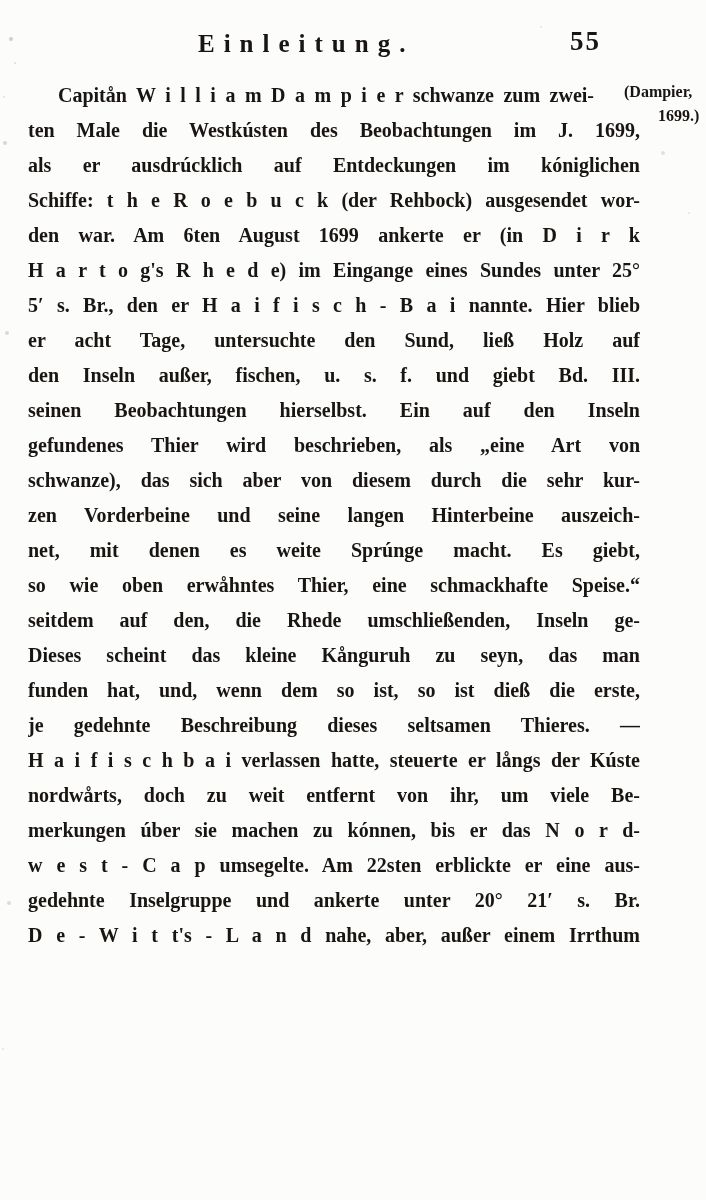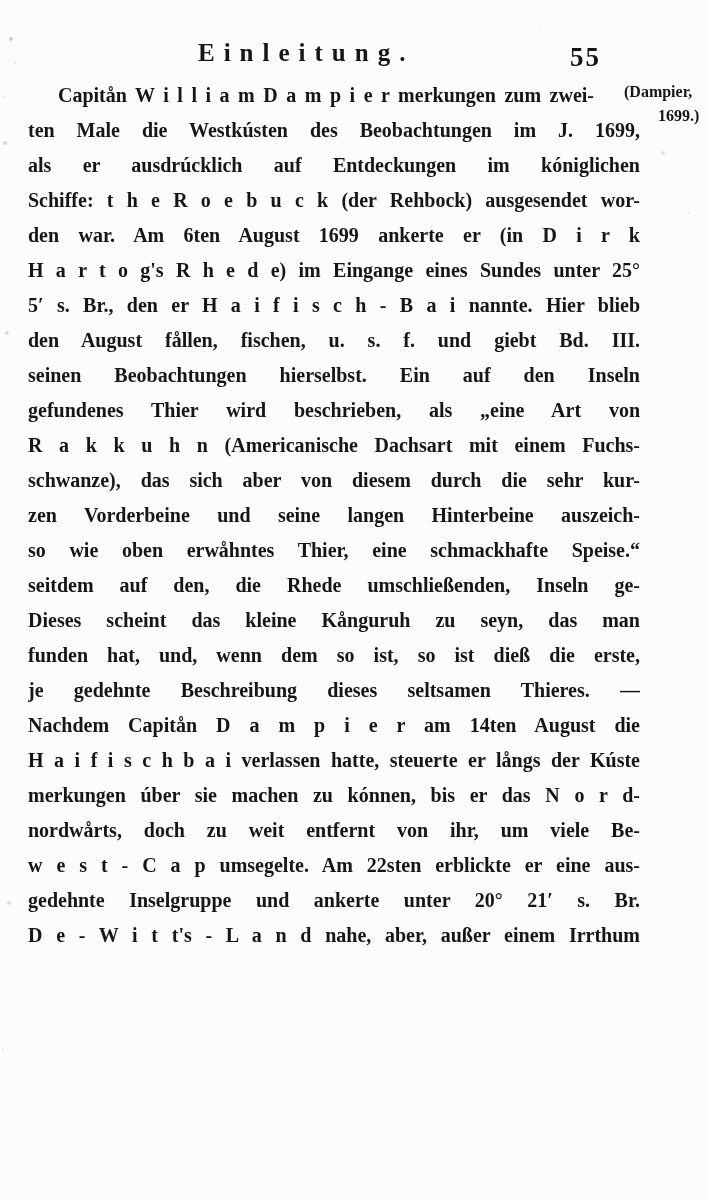--- a/index.html
+++ b/index.html
@@ -30,32 +30,31 @@
       8px 902px 0 1px #dcdcd8,
       2px 1048px 0 #e2e2de,
       688px 212px 0 #e4e4e0,
       662px 152px 0 1px #dfdfdb,
       540px 26px 0 #e6e6e2;
   }
   .header-row { position: absolute; top: 26px; left: 0; width: 100%; height: 42px; }
   .running-title {
     position: absolute;
     left: 198px;
-    top: 13px;
+    top: 4px;
     font-size: 25px;
     letter-spacing: 9px;
     white-space: nowrap;
   }
   .page-number {
     position: absolute;
     left: 570px;
     top: 0;
     font-size: 27px;
     letter-spacing: 2px;
-    margin-top: 16px;
   }
   .body-block {
     position: absolute;
     top: 78px;
     left: 28px;
     width: 612px;
   }
   .line {
     font-size: 20px;
     line-height: 35px;
@@ -85,42 +84,42 @@
 <body>
 
 <div class="page">
 
   <div class="header-row">
     <div class="running-title">Einleitung.</div>
     <div class="page-number">55</div>
   </div>
 
   <div class="body-block" id="body">
-      <div class="line first">Capitån W i l l i a m D a m p i e r merkungen zum zwei-</div>
+      <div class="line first">Capitån W i l l i a m D a m p i e r schwanze zum zwei-</div>
       <div class="line">ten Male die Westkústen des Beobachtungen im J. 1699,</div>
       <div class="line">als er ausdrúcklich auf Entdeckungen im kóniglichen</div>
       <div class="line">Schiffe: t h e R o e b u c k (der Rehbock) ausgesendet wor-</div>
       <div class="line">den war. Am 6ten August 1699 ankerte er (in D i r k</div>
       <div class="line">H a r t o g's R h e d e) im Eingange eines Sundes unter 25°</div>
       <div class="line">5′ s. Br., den er H a i f i s c h - B a i nannte. Hier blieb</div>
-      <div class="line">den August fållen, fischen, u. s. f. und giebt Bd. III.</div>
+      <div class="line">er acht Tage, untersuchte den Sund, ließ Holz auf</div>
+      <div class="line">den Inseln außer, fischen, u. s. f. und giebt Bd. III.</div>
       <div class="line">seinen Beobachtungen hierselbst. Ein auf den Inseln</div>
       <div class="line">gefundenes Thier wird beschrieben, als „eine Art von</div>
-      <div class="line">R a k k u h n (Americanische Dachsart mit einem Fuchs-</div>
       <div class="line">schwanze), das sich aber von diesem durch die sehr kur-</div>
       <div class="line">zen Vorderbeine und seine langen Hinterbeine auszeich-</div>
+      <div class="line">net, mit denen es weite Sprúnge macht. Es giebt,</div>
       <div class="line">so wie oben erwåhntes Thier, eine schmackhafte Speise.“</div>
       <div class="line">seitdem auf den, die Rhede umschließenden, Inseln ge-</div>
       <div class="line">Dieses scheint das kleine Kånguruh zu seyn, das man</div>
       <div class="line">funden hat, und, wenn dem so ist, so ist dieß die erste,</div>
       <div class="line">je gedehnte Beschreibung dieses seltsamen Thieres. —</div>
-      <div class="line">Nachdem Capitån D a m p i e r am 14ten August die</div>
       <div class="line">H a i f i s c h b a i verlassen hatte, steuerte er långs der Kúste</div>
+      <div class="line">nordwårts, doch zu weit entfernt von ihr, um viele Be-</div>
       <div class="line">merkungen úber sie machen zu kónnen, bis er das N o r d-</div>
-      <div class="line">nordwårts, doch zu weit entfernt von ihr, um viele Be-</div>
       <div class="line">w e s t - C a p umsegelte. Am 22sten erblickte er eine aus-</div>
       <div class="line">gedehnte Inselgruppe und ankerte unter 20° 21′ s. Br.</div>
       <div class="line">D e - W i t t's - L a n d nahe, aber, außer einem Irrthum</div>
     </div>
 
   <div class="margin-note">
     <div class="mn1">(Dampier,</div>
     <div class="mn2">1699.)</div>
   </div>
 

